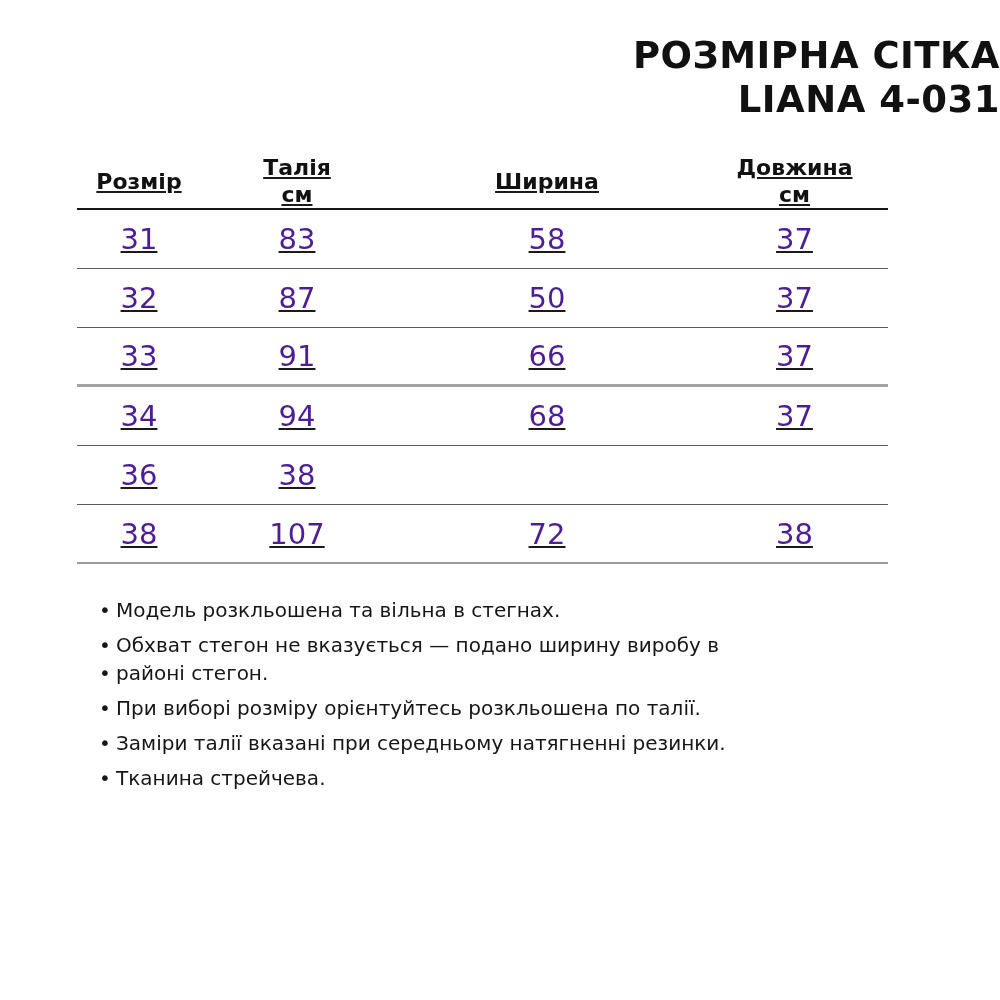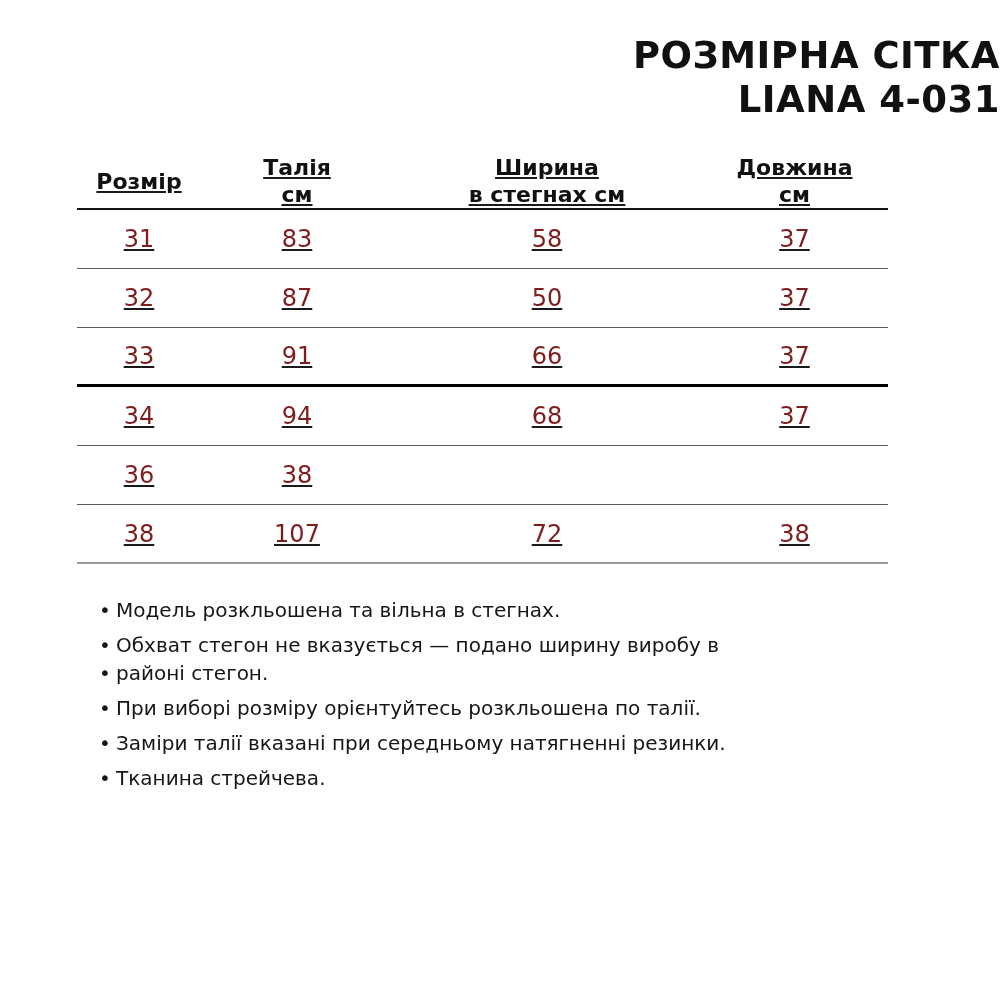--- a/index.html
+++ b/index.html
@@ -49,28 +49,28 @@
     font-weight: 700;
     font-size: 22px;
     line-height: 27px;
     text-align: center;
     color: #111;
   }
   .t-body-row {
     height: 59px;
     border-bottom: 1px solid #5c5c5c;
   }
-  .t-body-row.thick-sep { border-bottom: 3px solid #000000; text-align: center; }
+  .t-body-row.thick-sep { border-bottom: 3px solid #a3a3a3; text-align: center; }
   .t-body-row.last-row  { border-bottom: 2px solid #9a9a9a; }
   .t-cell {
     display: flex;
     align-items: center;
     justify-content: center;
-    font-size: 24px;
-    color: #7f1d1d;
+    font-size: 29px;
+    color: #4c1d95;
   }
 
   
   .notes {
     list-style: none;
     margin-top: 32px;
     margin-left: 99px;
     margin-right: 60px;
   }
   .notes li {
@@ -103,21 +103,20 @@
     <div class="t-row t-head" id="table-head">
         <div class="h-cell">
           <span>Розмір</span>
         </div>
         <div class="h-cell">
           <span>Талія</span>
           <span>см</span>
         </div>
         <div class="h-cell">
           <span>Ширина</span>
-          <span>в стегнах см</span>
         </div>
         <div class="h-cell">
           <span>Довжина</span>
           <span>см</span>
         </div>
       </div>
     <div id="table-body">
         <div class="t-row t-body-row">
           <div class="t-cell">31</div>
           <div class="t-cell">83</div>

